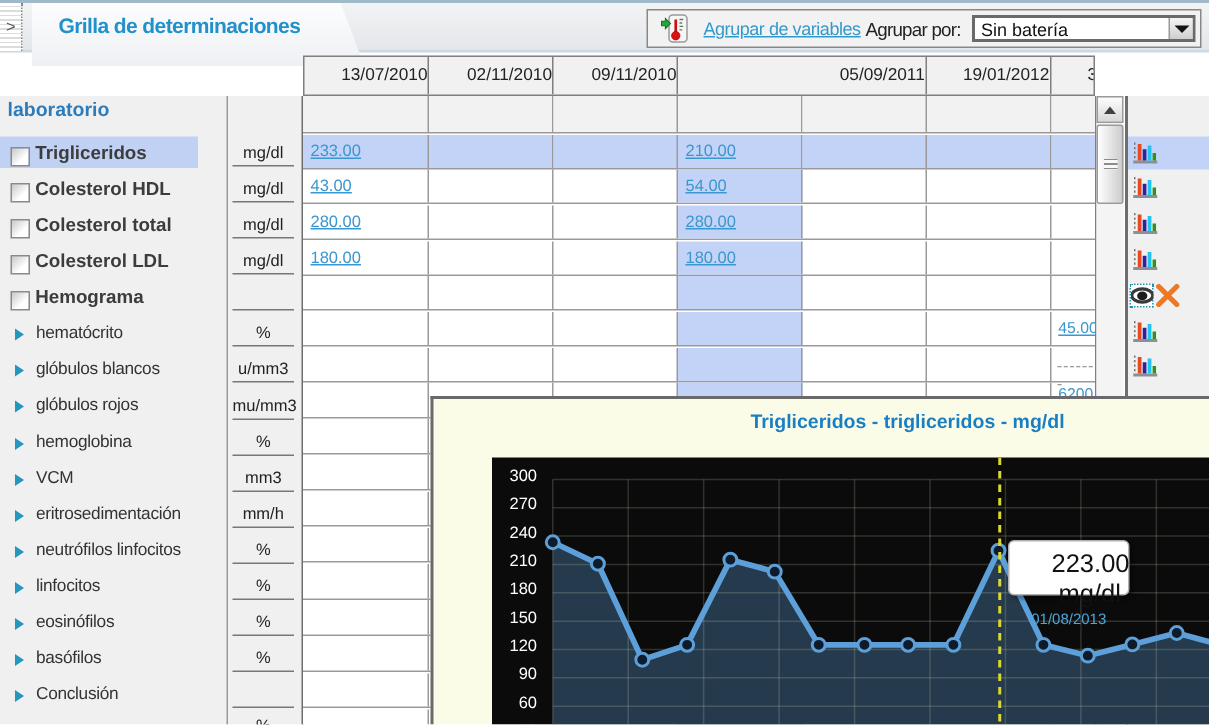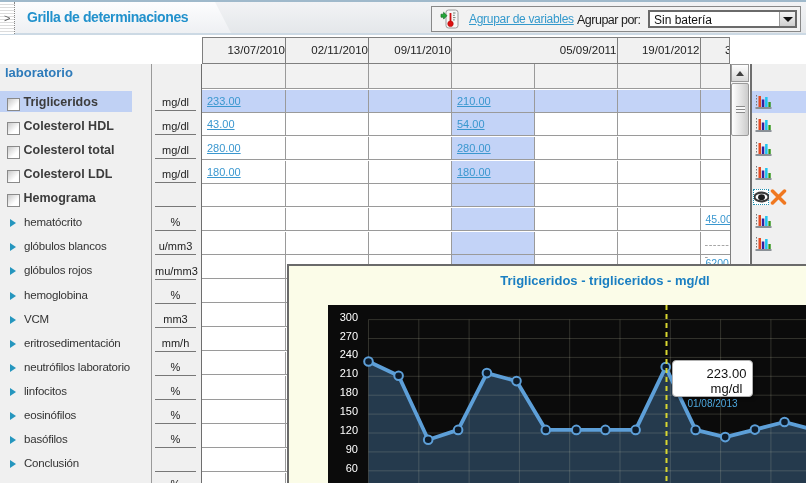--- a/index.html
+++ b/index.html
@@ -8,21 +8,21 @@
 .abs { position:absolute; }
 
 
 #topline { left:0; top:0; width:806px; height:2px; background:#9fb9cb; }
 #band { left:0; top:2px; width:806px; height:31px; background:linear-gradient(to bottom,#f2f3f5,#e4e7ea); }
 #bandedge { left:0; top:33px; width:806px; height:2px; background:#ccd9e4; }
 #splitter { left:0; top:2px; width:15px; height:32px;
   background:repeating-linear-gradient(to bottom,#ffffff 0 2px,#dcdcdc 2px 3px);
   border-right:1px dotted #888; }
 #splitter .chev { position:absolute; left:4px; top:10px; color:#5a5a5a; font-size:11px; }
-#tab { left:9px; top:2px; width:222px; height:31px; background:linear-gradient(to bottom,#fdfdfe,#eef0f3);
+#tab { left:21px; top:2px; width:222px; height:42px; background:linear-gradient(to bottom,#fdfdfe,#eef0f3);
   clip-path:polygon(0 0, calc(100% - 16px) 0, 100% 100%, 0 100%); }
 #tab span { position:absolute; left:18px; top:7px; font-size:14px; letter-spacing:-0.4px; font-weight:bold; color:#2191cc; white-space:nowrap; }
 
 
 #toolbar { left:431px; top:6px; width:370px; height:26px; background:#f2f2f2; border:1px solid #888; }
 #thermo { position:absolute; left:8px; top:2px; width:20px; height:20px; }
 #plan { position:absolute; left:37px; top:5px; font-size:12px; letter-spacing:-0.3px; white-space:nowrap; color:#3399cc; text-decoration:underline; }
 #agrupar { position:absolute; left:145px; top:6px; font-size:12.5px; letter-spacing:-0.5px; white-space:nowrap; color:#222; }
 #select { position:absolute; left:216px; top:3px; width:149px; height:18px; background:#fff; border:2px solid #6a6a6a; }
 #select .txt { position:absolute; left:4px; top:1px; font-size:12px; color:#111; }
@@ -67,21 +67,21 @@
 
 #ipanel { left:750px; top:64px; width:56px; height:419px; background:#f0f0f0; border-left:2px solid #6e6e6e; }
 .irow { position:absolute; left:0; width:54px; height:22px; }
 .irow.hl { background:#c3d3f7; }
 
 
 #popup { left:287px; top:264px; width:519px; height:219px; background:#fbfce8; border-top:2px solid #6a6a6a; border-left:2px solid #6a6a6a; }
 #ptitle { position:absolute; left:0; top:7px; width:632px; text-align:center; font-size:13px; font-weight:bold; color:#1a7fc2; }
 #chartbox { position:absolute; left:39px; top:39px; width:478px; height:178px; background:#0b0b0b; }
 #tooltip { position:absolute; left:383px; top:94px; width:81px; height:37px; background:#fff; border:1px solid #b0b0b0; border-radius:4px; box-shadow:2px 2px 3px rgba(0,0,0,0.35); text-align:center; }
-#tooltip .v { font-size:13px; color:#111; margin-top:5px;padding-left:28px; }
+#tooltip .v { font-size:17px; color:#111; margin-top:5px;padding-left:28px; }
 #tooltip .d { font-size:10px; color:#4da6dc; margin-top:2px; }
 </style>
 </head>
 <body>
 <div id="stage">
   <div class="abs" id="topline"></div>
   <div class="abs" id="band"></div>
   <div class="abs" id="bandedge"></div>
   <div class="abs" id="tab">
       <span>Grilla de determinaciones</span>
@@ -161,21 +161,21 @@
       <div class="litem" style="top: 244.63px;">
         <span class="tri"></span>
         <span class="sb">VCM</span>
       </div>
       <div class="litem" style="top: 268.7px;">
         <span class="tri"></span>
         <span class="sb">eritrosedimentación</span>
       </div>
       <div class="litem" style="top: 292.77px;">
         <span class="tri"></span>
-        <span class="sb">neutrófilos laboratorio</span>
+        <span class="sb">neutrófilos linfocitos</span>
       </div>
       <div class="litem" style="top: 316.84px;">
         <span class="tri"></span>
         <span class="sb">linfocitos</span>
       </div>
       <div class="litem" style="top: 340.91px;">
         <span class="tri"></span>
         <span class="sb">eosinófilos</span>
       </div>
       <div class="litem" style="top: 364.98px;">

